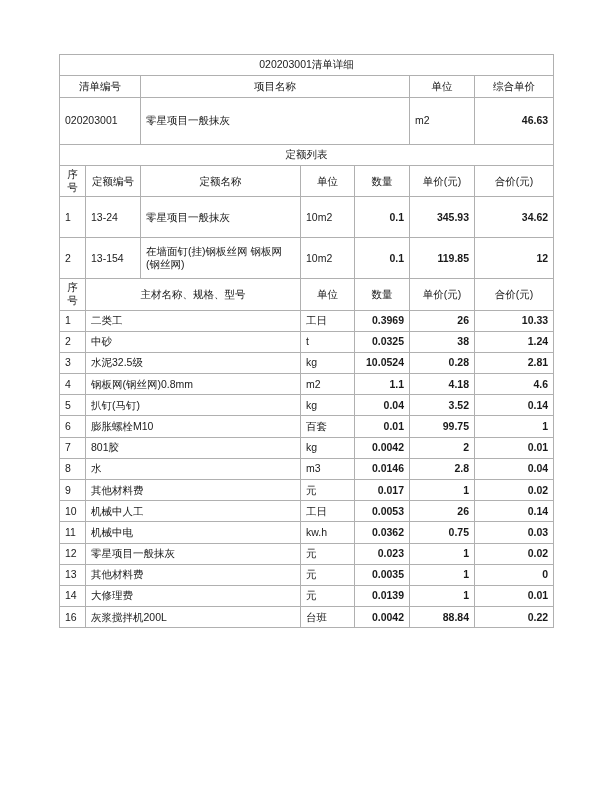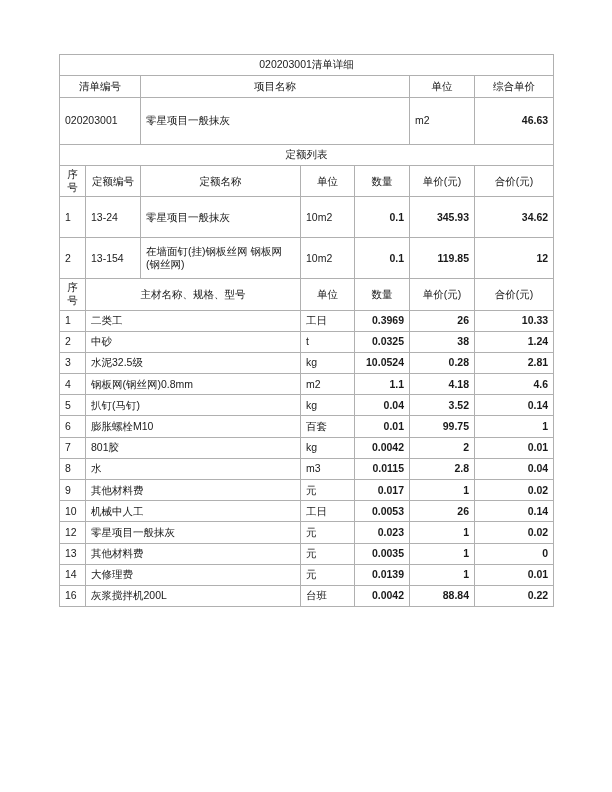--- a/index.html
+++ b/index.html
@@ -191,41 +191,49 @@
           <td class="l" colspan="2">801胶</td>
           <td class="c">kg</td>
           <td class="r">0.0042</td>
           <td class="r">2</td>
           <td class="r">0.01</td>
         </tr>
         <tr class="datarow">
           <td class="c">8</td>
           <td class="l" colspan="2">水</td>
           <td class="c">m3</td>
-          <td class="r">0.0115</td>
+          <td class="r">0.0146</td>
           <td class="r">2.8</td>
           <td class="r">0.04</td>
         </tr>
         <tr class="datarow">
           <td class="c">9</td>
           <td class="l" colspan="2">其他材料费</td>
           <td class="c">元</td>
           <td class="r">0.017</td>
           <td class="r">1</td>
           <td class="r">0.02</td>
         </tr>
         <tr class="datarow">
           <td class="c">10</td>
           <td class="l" colspan="2">机械中人工</td>
           <td class="c">工日</td>
           <td class="r">0.0053</td>
           <td class="r">26</td>
           <td class="r">0.14</td>
         </tr>
         <tr class="datarow">
+          <td class="c">11</td>
+          <td class="l" colspan="2">机械中电</td>
+          <td class="c">kw.h</td>
+          <td class="r">0.0362</td>
+          <td class="r">0.75</td>
+          <td class="r">0.03</td>
+        </tr>
+        <tr class="datarow">
           <td class="c">12</td>
           <td class="l" colspan="2">零星项目一般抹灰</td>
           <td class="c">元</td>
           <td class="r">0.023</td>
           <td class="r">1</td>
           <td class="r">0.02</td>
         </tr>
         <tr class="datarow">
           <td class="c">13</td>
           <td class="l" colspan="2">其他材料费</td>

